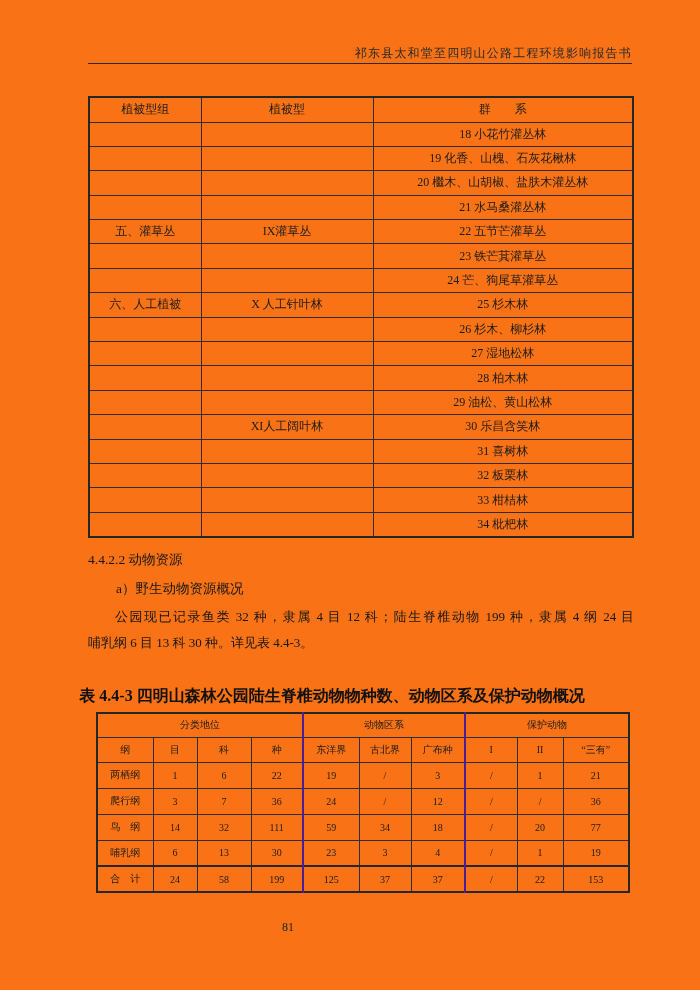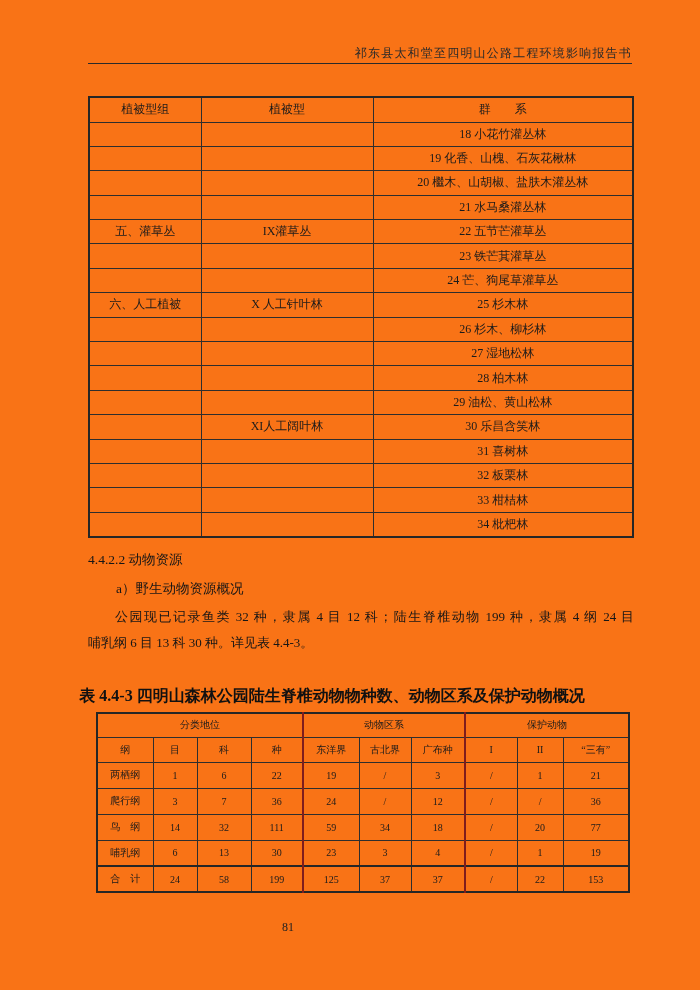--- a/index.html
+++ b/index.html
@@ -51,21 +51,21 @@
   .tbl-caption {
     position:absolute; top:686px; left:0; width:664px;
     text-align:center; font-weight:bold; font-size:16px; color:#111;
   }
 
   .animal-table {
     position:absolute; top:712px; left:96px; width:532px;
     font-size:10px; border:2.5px solid #262626;
   }
   .animal-table th, .animal-table td { border:1px solid #2e2e2e; }
-  .animal-table th.gsep, .animal-table td.gsep { border-left:2px solid #7f1d1d; }
+  .animal-table th.gsep, .animal-table td.gsep { border-left:2px solid #4c1d95; }
   .animal-table thead tr.group-row { height:24px; }
   .animal-table thead tr.col-row { height:25px; }
   .animal-table tbody tr { height:26px; }
   .animal-table tbody tr.total-row td { border-top:2px solid #262626;margin-left:17px; }
 
   .page-number {
     position:absolute; top:920px; left:0; width:576px;
     text-align:center; font-size:12px; color:#222;
   }
 </style>

